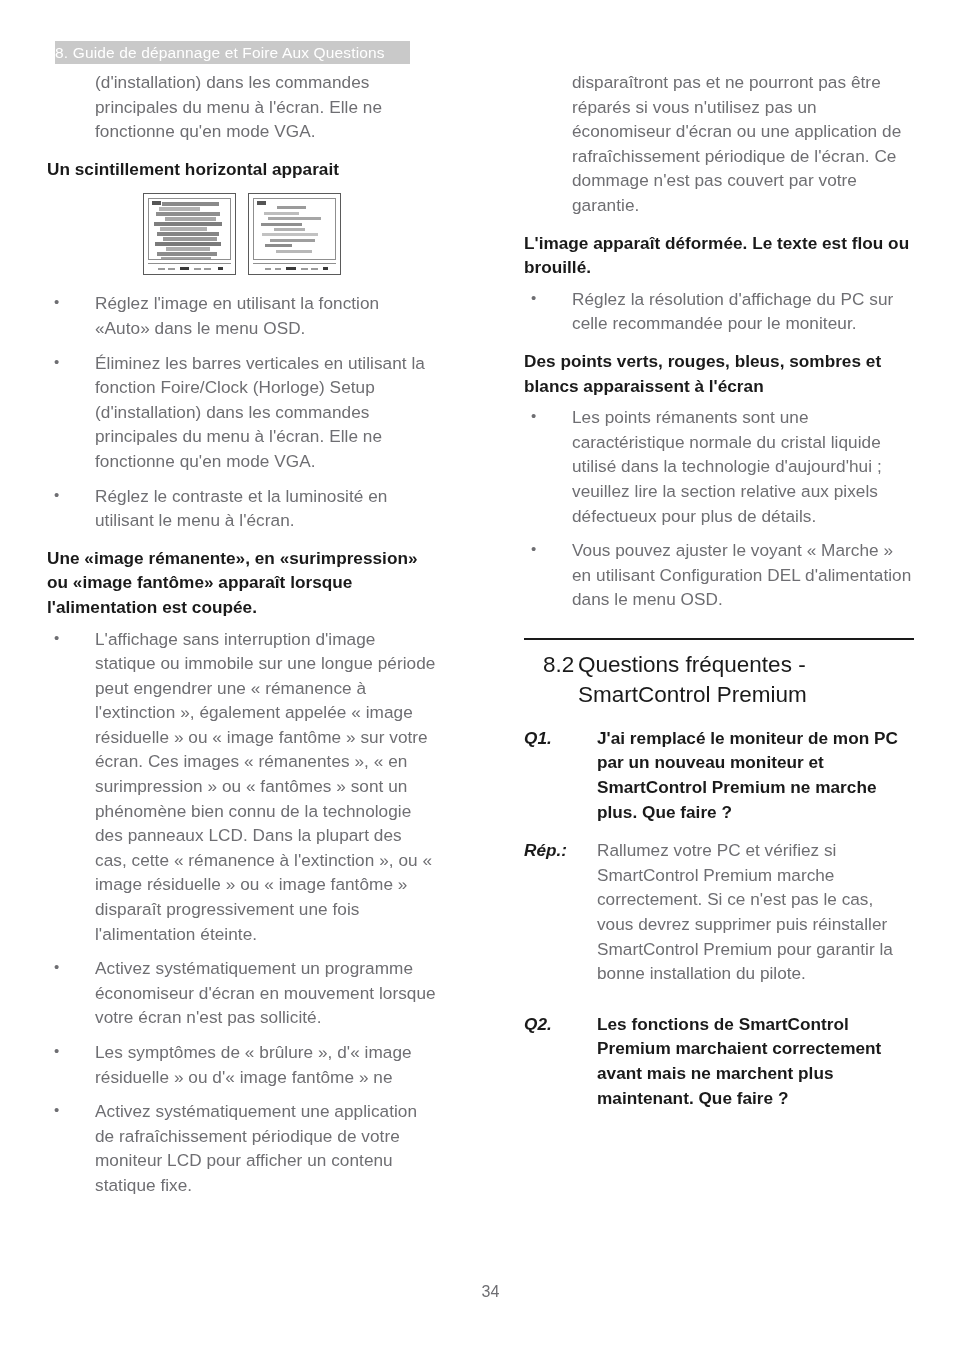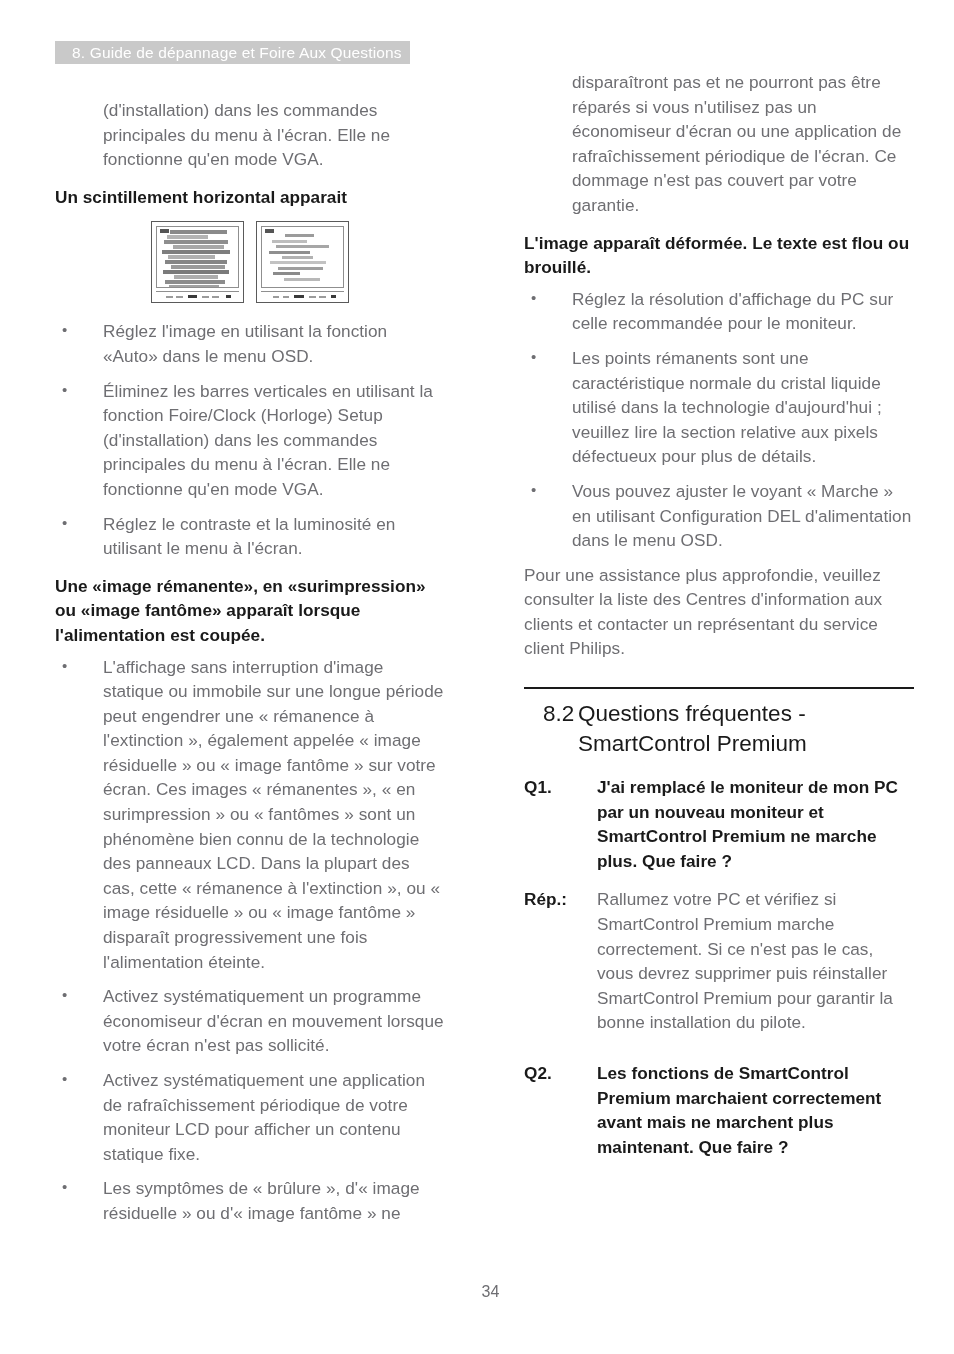--- a/index.html
+++ b/index.html
@@ -29,31 +29,31 @@
     left: 55px;
     top: 41px;
     width: 355px;
     height: 23px;
     background: #c9c9c9;
     color: #ffffff;
     font-size: 15.5px;
     line-height: 23px;
     letter-spacing: 0.15px;
     white-space: nowrap;
-    padding-left: 17px;
+    padding-left: 0;
     box-sizing: border-box;
   }
 
   
   .column {
     position: absolute;
     top: 70px;
     width: 390px;
   }
-  .column.left  { left: 55px; margin-top: 28px; }
+  .column.left  { left: 47px; }
   .column.right { left: 524px; }
 
   
   .para {
     font-size: 17.2px;
     line-height: 24.6px;
     color: #6e6e72;
     margin: 0 0 6px 0;
     letter-spacing: 0.05px;
   }
@@ -182,20 +182,21 @@
     font-size: 17.2px;
     line-height: 24.6px;
     letter-spacing: 0.02px;
   }
   .qa-row .qa-label {
     position: absolute;
     left: 0;
     top: 0;
     font-weight: bold;
     color: #1a1a1a;
+    font-style: italic;
   }
   .qa-row.question .qa-text {
     font-weight: bold;
     color: #1a1a1a;
   }
   .qa-row.answer .qa-text {
     font-weight: normal;
     color: #6e6e72;
   }
   .qa-row.q2 { margin-top: 26px; }
@@ -281,40 +282,40 @@
     <p class="bullet">Réglez l'image en utilisant la fonction «Auto» dans le menu OSD.</p>
     <p class="bullet">Éliminez les barres verticales en utilisant la fonction Foire/Clock (Horloge) Setup (d'installation) dans les commandes principales du menu à l'écran. Elle ne fonctionne qu'en mode VGA.</p>
 
 
     <p class="bullet">Réglez le contraste et la luminosité en utilisant le menu à l'écran.</p>
 
     <h3 class="heading">Une «image rémanente», en «surimpression» ou «image fantôme» apparaît lorsque l'alimentation est coupée.</h3>
 
     <p class="bullet">L'affichage sans interruption d'image statique ou immobile sur une longue période peut engendrer une « rémanence à l'extinction », également appelée « image résiduelle » ou « image fantôme » sur votre écran. Ces images « rémanentes », « en surimpression » ou « fantômes » sont un phénomène bien connu de la technologie des panneaux LCD. Dans la plupart des cas, cette « rémanence à l'extinction », ou « image résiduelle » ou « image fantôme » disparaît progressivement une fois l'alimentation éteinte.</p>
     <p class="bullet">Activez systématiquement un programme économiseur d'écran en mouvement lorsque votre écran n'est pas sollicité.</p>
+    <p class="bullet">Les symptômes de « brûlure », d'« image résiduelle » ou d'« image fantôme » ne</p>
     <p class="bullet">Activez systématiquement une application de rafraîchissement périodique de votre moniteur LCD pour afficher un contenu statique fixe.</p>
-    <p class="bullet">Les symptômes de « brûlure », d'« image résiduelle » ou d'« image fantôme » ne</p>
 
   </div>
 
   <div class="column right">
 
     <p class="para indent">disparaîtront pas et ne pourront pas être réparés si vous n'utilisez pas un économiseur d'écran ou une application de rafraîchissement périodique de l'écran. Ce dommage n'est pas couvert par votre garantie.</p>
 
     <h3 class="heading">L'image apparaît déformée. Le texte est flou ou brouillé.</h3>
 
     <p class="bullet">Réglez la résolution d'affichage du PC sur celle recommandée pour le moniteur.</p>
 
+    <h3 class="heading">Des points verts, rouges, bleus, sombres et blancs apparaissent à l'écran</h3>
 
     <p class="bullet">Les points rémanents sont une caractéristique normale du cristal liquide utilisé dans la technologie d'aujourd'hui ; veuillez lire la section relative aux pixels défectueux pour plus de détails.</p>
 
 
     <p class="bullet">Vous pouvez ajuster le voyant « Marche » en utilisant Configuration DEL d'alimentation dans le menu OSD.</p>
 
-    <p class="para flush">Pour une assistance plus approfondie, veuillez consulter la liste des Centres d'information aux clients et contacter un représentant du service client Philips.</p>
 
     <div class="section-rule"></div>
 
     <h2 class="section-title">
       <span class="secnum">8.2</span><span>Questions fréquentes - SmartControl Premium</span>
     </h2>
 
     <div class="qa-row question">
       <span class="qa-label">Q1.</span>
       <span class="qa-text">J'ai remplacé le moniteur de mon PC par un nouveau moniteur et SmartControl Premium ne marche plus. Que faire ?</span>

